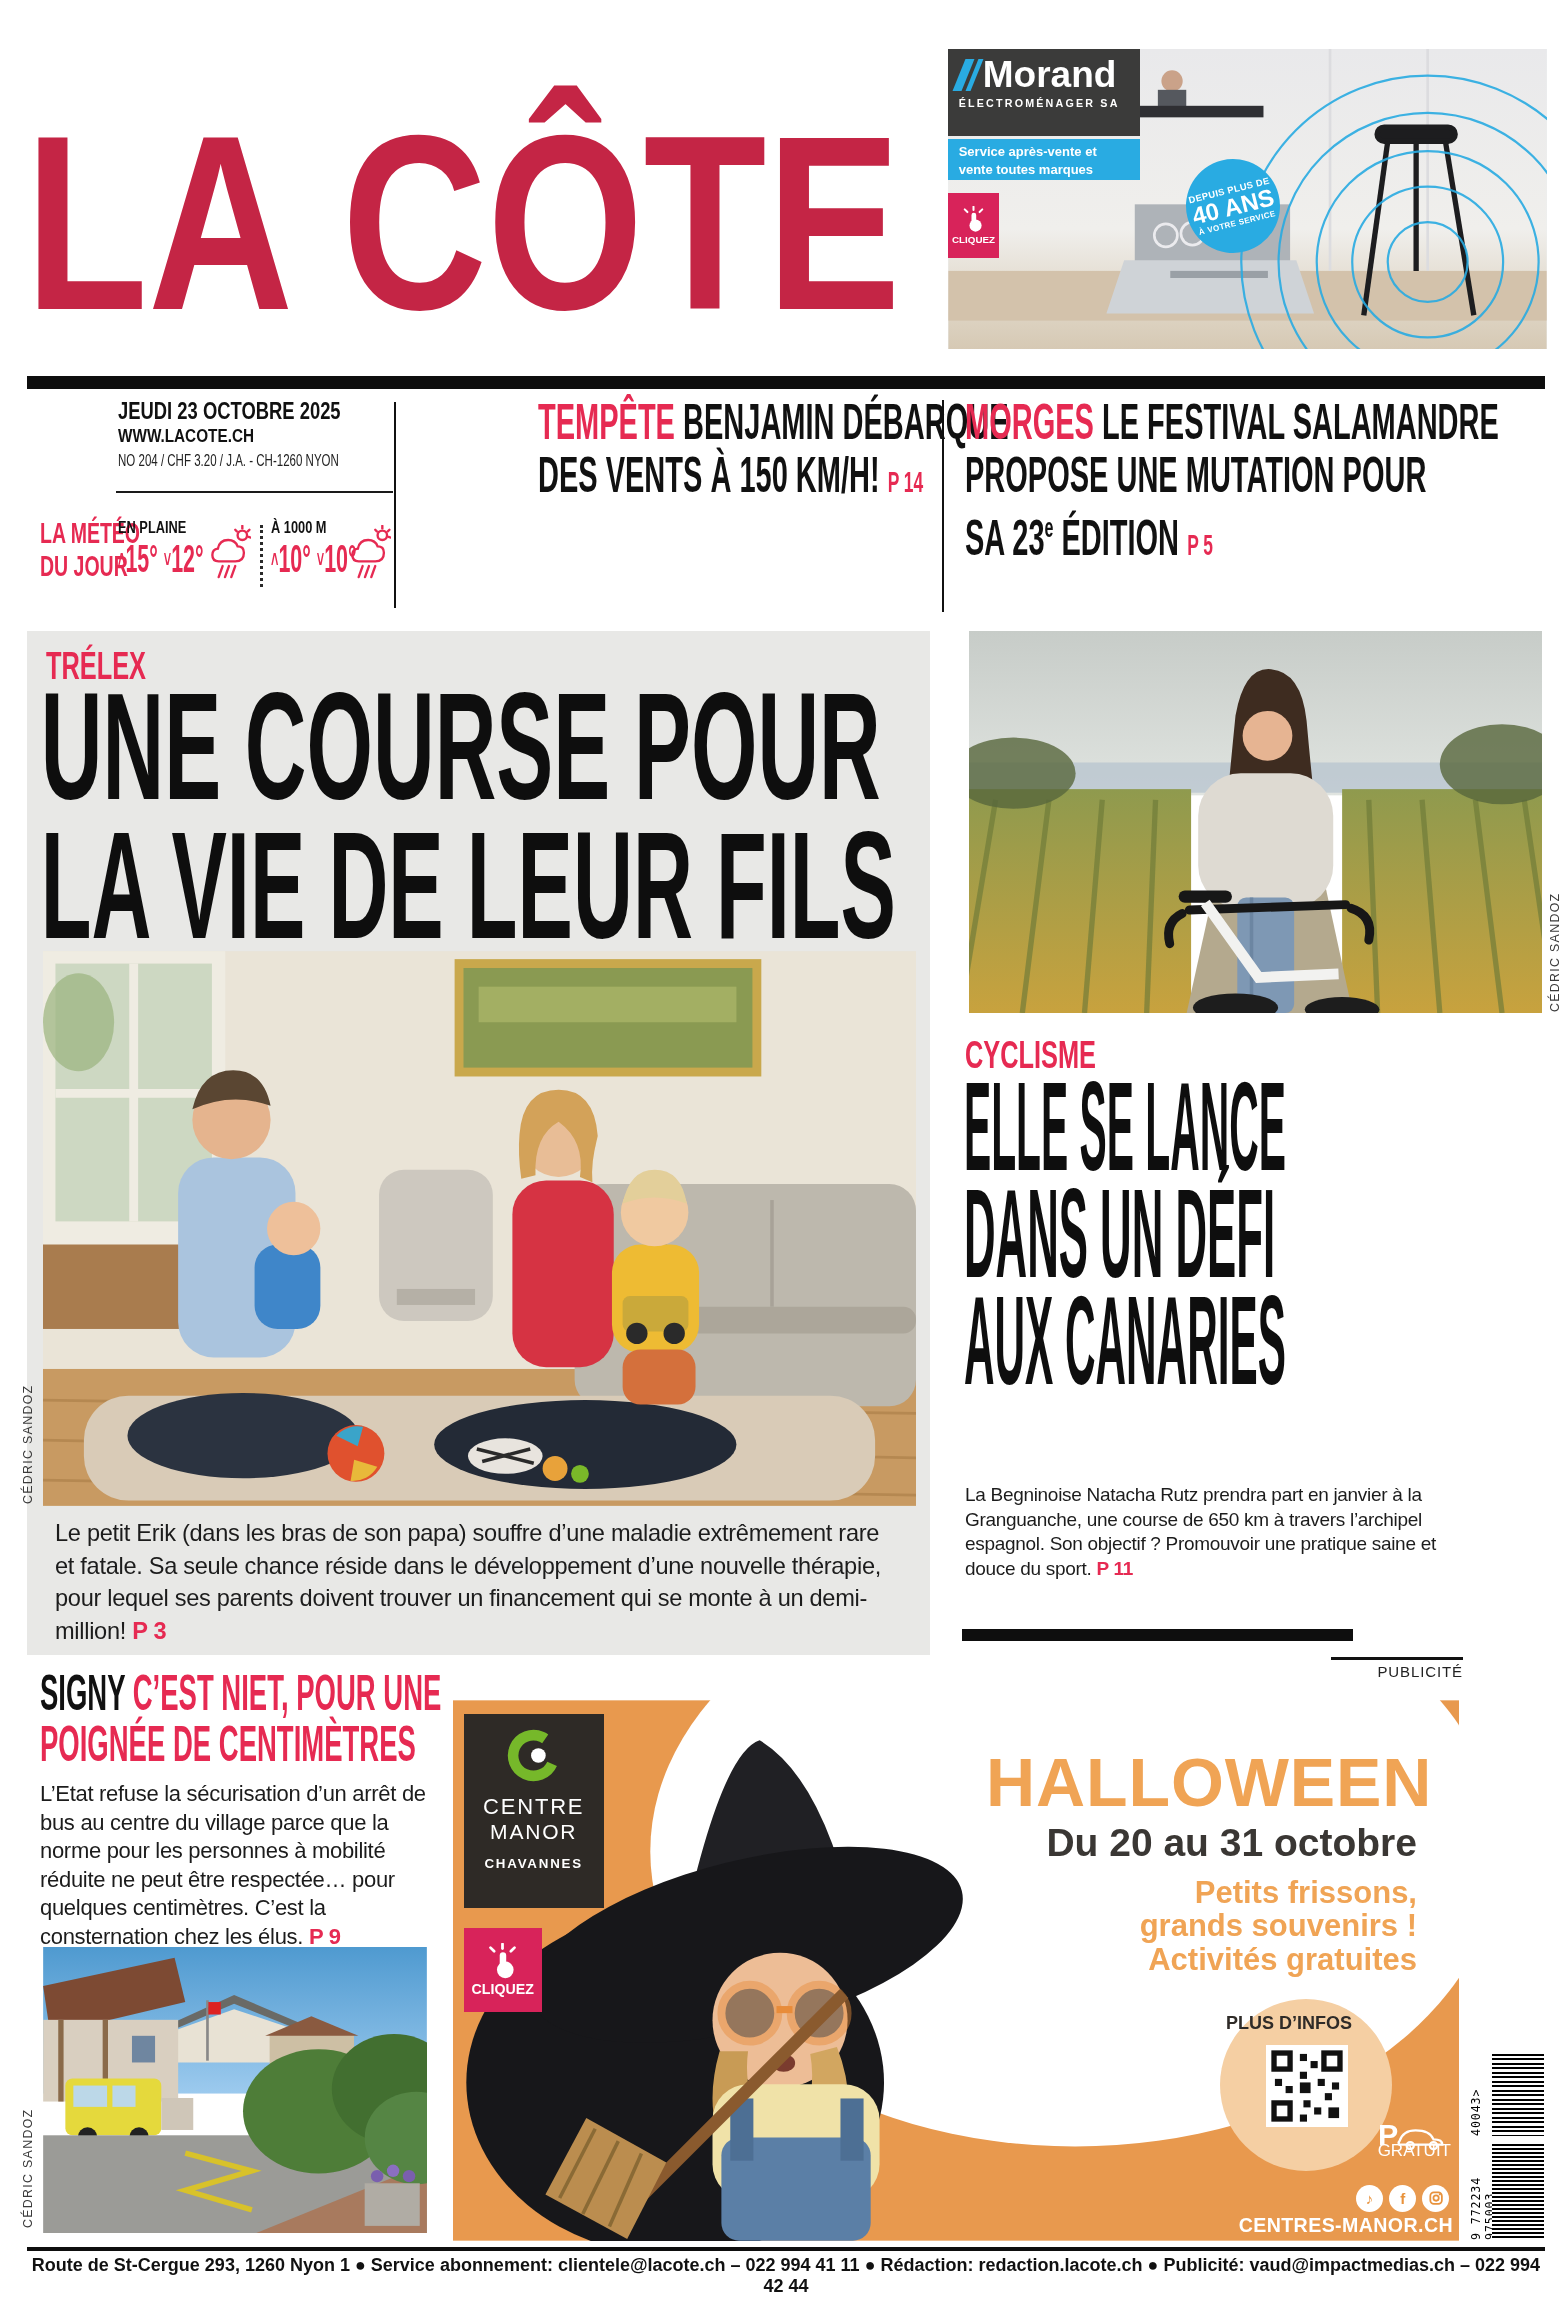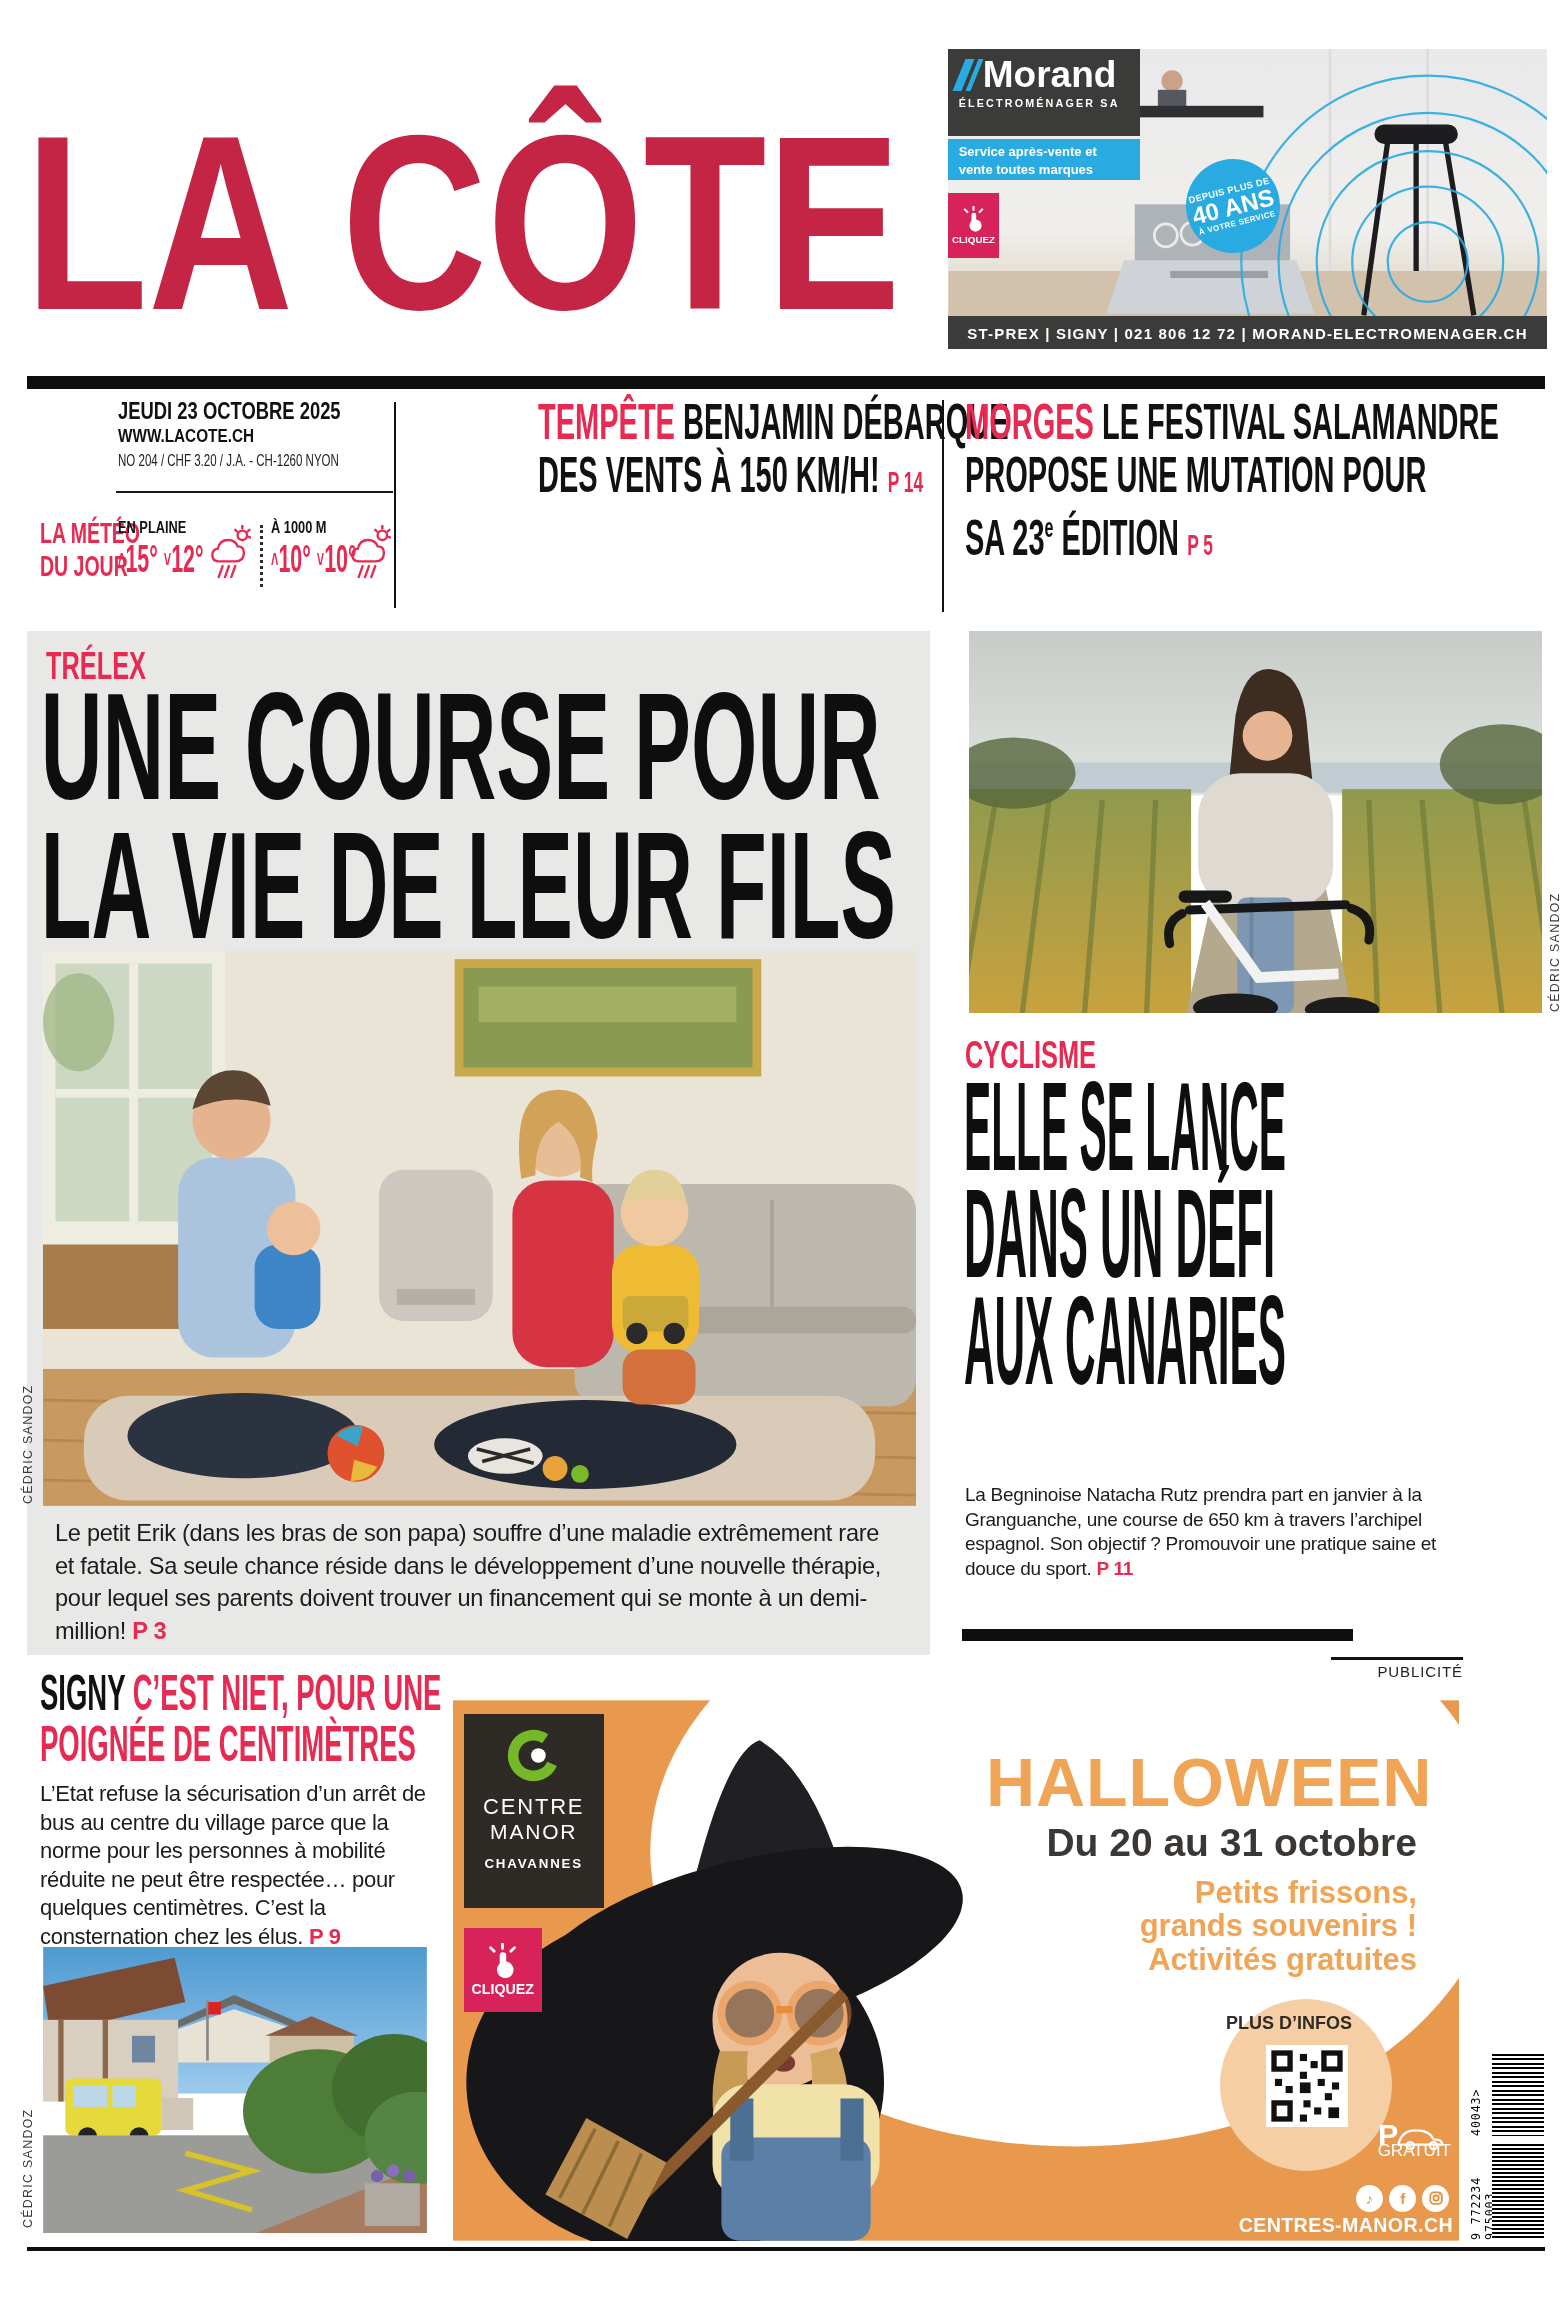--- a/index.html
+++ b/index.html
@@ -121,23 +121,20 @@
           <line x1="11" y1="9" x2="7" y2="5"></line>
             <line x1="20" y1="6" x2="20" y2="1"></line>
             <line x1="29" y1="9" x2="33" y2="5"></line>
         </g>
         <rect x="17" y="10" width="7" height="17" rx="3.5" fill="#fff"></rect>
         <circle cx="23" cy="29" r="9" fill="#fff"></circle>
       </svg>
       <div style="font-size:9.8px;font-weight:700">CLIQUEZ</div>
     </div>
 
-    <div class="abs mdark" style="left:0;top:267px;width:599px;height:34px;display:flex;align-items:center;justify-content:center;font-size:15px;font-weight:700;letter-spacing:1.2px">
-      <span>ST-PREX | SIGNY | 021 806 12 72 | MORAND-ELECTROMENAGER.CH</span>
-    </div>
   </div>
 
   <div class="abs rule" style="left:27px;top:376px;width:1518px;height:13.3px"></div>
 
   <div class="abs" style="left:118px;top:398px">
     <span class="cnd sx80" style="font-size:23px">JEUDI 23 OCTOBRE 2025</span>
   </div>
   <div class="abs" style="left:118px;top:426px">
     <span class="cnd sx85" style="font-size:18px">WWW.LACOTE.CH</span>
   </div>
@@ -518,15 +515,16 @@
   </div>
 
   <div class="abs" style="left:1467px;top:2050px;width:84px;height:194px;background:#fff">
     <div class="vnum abs" style="left:1.8px;top:3.6px;height:82px">40043&gt;</div>
     <div class="abs" style="left:25px;top:3.6px;width:52px;height:82px;background:repeating-linear-gradient(#000 0 1.8px,#fff 1.8px 3.6px,#000 3.6px 6.2px,#fff 6.2px 9px)"></div>
     <div class="vnum abs" style="left:1.8px;top:94px;height:96px">9 772234 975003</div>
     <div class="abs" style="left:25px;top:94px;width:52px;height:96px;background:repeating-linear-gradient(#000 0 1.8px,#fff 1.8px 4.4px,#000 4.4px 6.2px,#fff 6.2px 8px)"></div>
   </div>
 
   <div class="abs rule" style="left:27px;top:2247px;width:1518px;height:3.6px"></div>
+  <div class="abs" style="left:27px;top:2255px;width:1518px;text-align:center;font-size:18px;font-weight:700;color:#111">Route de St-Cergue 293, 1260 Nyon 1 ● Service abonnement: clientele@lacote.ch – 022 994 41 11 ● Rédaction: redaction.lacote.ch ● Publicité: vaud@impactmedias.ch – 022 994 42 44</div>
 
 </div>
 
 
 </body></html>

